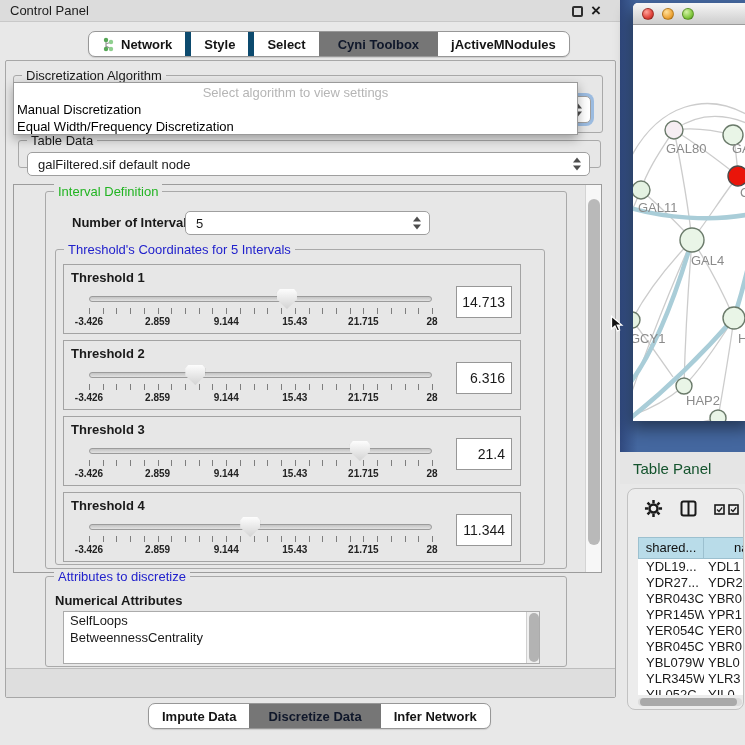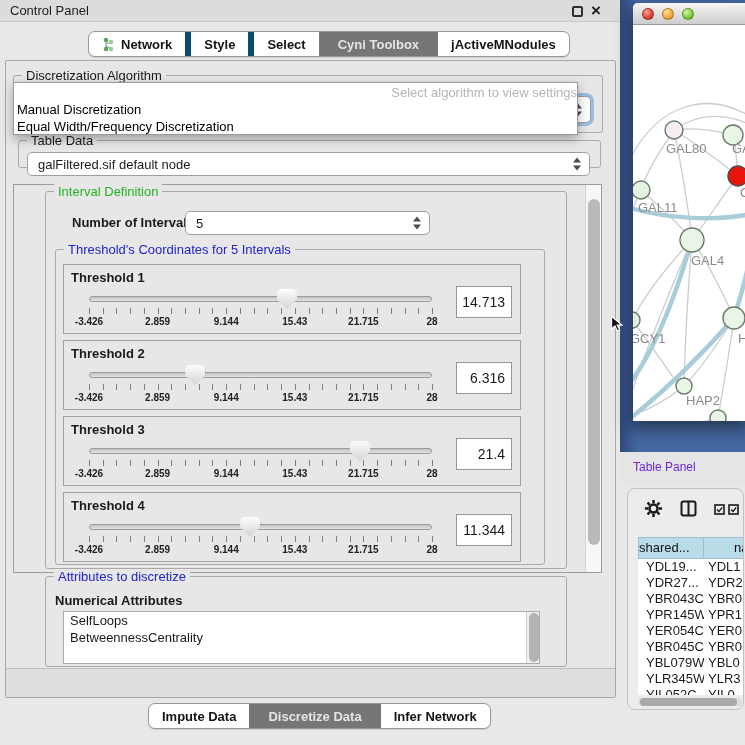--- a/index.html
+++ b/index.html
@@ -12,41 +12,41 @@
   #cp-title{position:absolute;left:10px;top:3px;font-size:13px;color:#1c1c1c}
   #float-btn{position:absolute;left:572px;top:6px;width:11px;height:11px;border:2px solid #2e2e2e;border-radius:2px;background:transparent}
   #close-btn{position:absolute;left:591px;top:0px;font-size:17px;font-weight:bold;color:#1b1b1b;line-height:22px}
 
   
   .segbar{position:absolute;display:flex;height:26px;background:#ffffff;border:1px solid #979797;border-radius:7px;overflow:hidden;box-shadow:0 1px 1px rgba(0,0,0,.12)}
   #cp-tabbar{left:88px;top:31px}
   #bottom-tabbar{left:148px;top:703px}
   .seg{display:flex;align-items:center;gap:6px;padding:0 13px;font-size:13px;font-weight:bold;color:#141414;border-left:6px solid #0c4a6e;white-space:nowrap}
   .seg:first-child{border-left:none}
-  .seg-sel{background:#767676;color:#e5e5e5;border-left-color:#767676}
+  .seg-sel{background:#767676;color:#0f172a;border-left-color:#767676}
   .seg-sel + .seg{border-left-color:#767676}
 
   
   #cp-main{position:absolute;left:5px;top:60px;width:611px;height:638px;background:#e7e7e7;border:1px solid #a7a7a7;border-radius:2px}
 
   .fieldset{position:absolute;border:1px solid #a9a9a9;border-radius:3px}
   .legend{position:absolute;top:-8px;left:8px;background:#e7e7e7;padding:0 4px;font-size:13px;line-height:15px;color:#1a1a1a;white-space:nowrap}
   .legend-green{color:#22b422}
   .legend-blue{color:#2222cc}
 
   #alg-group{left:13px;top:75px;width:590px;height:58px}
   .combo{position:absolute;background:#fff;border:1px solid #9f9f9f;border-radius:5px;font-size:13px}
   .combo-text{position:absolute;left:10px;top:0;line-height:23px;white-space:nowrap}
   .arrows{position:absolute;right:7px;top:50%;width:9px;height:13px;transform:translateY(-50%)}
   .arrows:before{content:"";position:absolute;top:0;left:0;border-left:4.5px solid transparent;border-right:4.5px solid transparent;border-bottom:5px solid #4d4d4d}
   .arrows:after{content:"";position:absolute;bottom:0;left:0;border-left:4.5px solid transparent;border-right:4.5px solid transparent;border-top:5px solid #4d4d4d}
   #alg-combo{left:7px;top:20px;width:570px;height:27px;box-shadow:0 0 0 3px rgba(92,152,219,.55)}
 
   #algo-popup{position:absolute;left:13px;top:82px;width:565px;height:53px;background:#ffffff;border:1px solid #9a9a9a;box-shadow:0 4px 10px rgba(0,0,0,.32);z-index:20}
-  .popup-prompt{height:18px;text-align:right;color:#b5b5b5;font-size:13px;line-height:19px}
+  .popup-prompt{height:18px;text-align:center;color:#b5b5b5;font-size:13px;line-height:19px}
   .popup-opt{height:17px;font-size:13px;line-height:17px;padding-left:3px;color:#000}
   .popup-opt.bold{font-weight:normal}
 
   #td-group{left:18px;top:140px;width:583px;height:28px}
   #td-combo{left:8px;top:11px;width:563px;height:24px}
 
   
   #scrollpane{position:absolute;left:13px;top:184px;width:589px;height:389px;border:1px solid #9c9c9c;background:#e7e7e7}
   #vscroll1{position:absolute;left:571px;top:0;width:16px;height:387px;background:#f7f7f7;border-left:1px solid #d4d4d4}
   #vthumb1{position:absolute;left:2px;top:14px;width:12px;height:346px;background:#b9b9b9;border-radius:6px}
@@ -79,27 +79,27 @@
   #net-window{position:absolute;left:633px;top:3px;width:120px;height:418px;background:#fff;border-radius:5px 0 0 0;box-shadow:-3px 8px 16px rgba(0,0,0,.45)}
   #net-titlebar{position:absolute;left:0;top:0;width:120px;height:22px;background:linear-gradient(#f6f6f6,#cdcdcd);border-bottom:1px solid #9b9b9b;border-radius:5px 0 0 0}
   .light{position:absolute;top:5px;width:12px;height:12px;border-radius:50%}
   #light-red{left:9px;background:radial-gradient(circle at 35% 30%,#ffa39a,#e0443c 60%,#a52820);border:1px solid rgba(110,25,20,.55)}
   #light-yellow{left:29px;background:radial-gradient(circle at 35% 30%,#ffe09a,#efa73b 60%,#bd7c14);border:1px solid rgba(140,90,10,.55)}
   #light-green{left:49px;background:radial-gradient(circle at 35% 30%,#d4f2a6,#83c840 60%,#4d9120);border:1px solid rgba(60,110,20,.55)}
   #net-canvas{position:absolute;left:0;top:22px;width:120px;height:396px;overflow:hidden}
 
   
   #tp-titlebar{position:absolute;left:620px;top:452px;width:125px;height:32px;background:#e5e5e5}
-  #tp-title{position:absolute;left:13px;top:8px;font-size:12px;color:#6d28d9}
+  #tp-title{position:absolute;left:13px;top:8px;font-size:15px;color:#14532d}
   #tp-panel{position:absolute;left:627px;top:488px;width:117px;height:222px;background:#ececec;border:1px solid #c2c2c2;border-radius:8px;overflow:hidden}
   .tbicon{position:absolute}
   #tp-table{position:absolute;left:10px;top:48px;width:200px;height:158px;background:#fff;overflow:hidden}
   #tp-header{display:flex}
   .tp-hcell{height:22px;background:#b9dce9;border:1px solid #9cc0cf;border-left:none;font-size:13px;line-height:20px;color:#111}
-  .tp-hcell.c0{width:66px;text-align:left;border-left:1px solid #9cc0cf}
+  .tp-hcell.c0{width:66px;text-align:center;border-left:1px solid #9cc0cf}
   .tp-hcell.c1{width:120px;padding-left:30px}
   .tp-row{display:flex;height:16px}
   .tp-cell{font-size:13px;line-height:16px;white-space:nowrap;overflow:hidden}
   .tp-cell.c0{width:66px;padding-left:8px}
   .tp-cell.c1{width:120px;padding-left:4px}
   #tp-hscroll{position:absolute;left:10px;top:209px;width:104px;height:8px;background:#dcdcdc;border-radius:4px}
   #tp-hthumb{position:absolute;left:2px;top:0;width:97px;height:8px;background:#a9a9a9;border-radius:4px}
 
   #cursor{position:absolute;left:610px;top:315px;z-index:40}
 </style>

